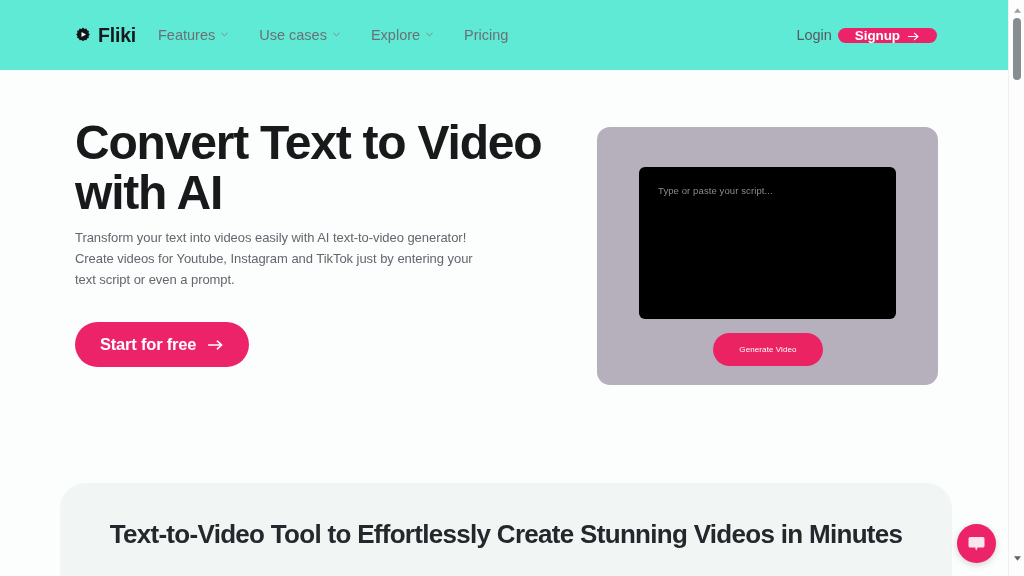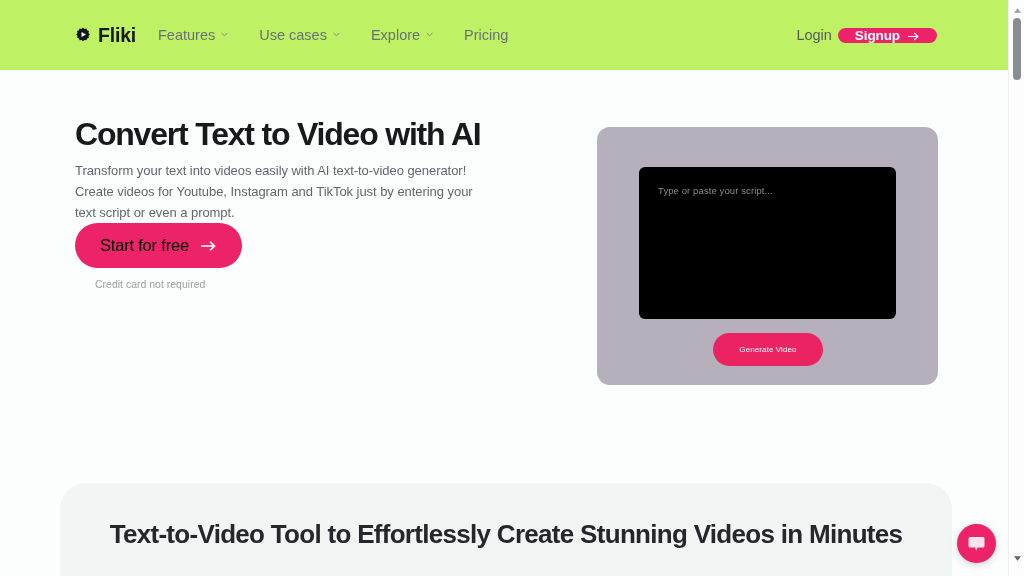--- a/index.html
+++ b/index.html
@@ -25,21 +25,21 @@
     background: #fcfdfd;
     overflow: hidden;
   }
 
   
   #header {
     position: absolute;
     left: 0; top: 0;
     width: 1008px;
     height: 70px;
-    background: #bef264;
+    background: #5eead4;
     display: flex;
     align-items: center;
   }
 
   .brand {
     position: absolute;
     left: 75px;
     display: flex;
     align-items: center;
     gap: 7px;
@@ -112,42 +112,43 @@
   .arrow-r { width: 13px; height: 11px; display: block; }
 
   
   #hero-left {
     position: absolute;
     left: 75px;
     top: 118px;
     width: 470px;
   }
   .hero-title {
-    font-size: 32px;
+    font-size: 48px;
     line-height: 1.05;
     font-weight: bold;
     color: #18191b;
     letter-spacing: -1.2px;
   }
   .hero-sub {
     margin-top: 8px;
     font-size: 13px;
     line-height: 1.62;
     color: #62676d;
     width: 412px;
     letter-spacing: -0.05px;
   }
   .cta-btn {
+    margin-top: 32px;
     background: #ec2369;
-    color: #000000;
+    color: #ffffff;
     border: none;
     border-radius: 999px;
     font-family: inherit;
     font-size: 16.5px;
-    font-weight: normal;
+    font-weight: bold;
     padding: 13px 25px;
     display: inline-flex;
     align-items: center;
     gap: 11px;
     cursor: pointer;
     letter-spacing: -0.2px;
   }
   .cta-arrow { width: 17px; height: 14px; display: block; }
   .cta-note {
     margin-top: 10px;
@@ -333,21 +334,20 @@
     <h1 class="hero-title">Convert Text to Video with AI</h1>
     <p class="hero-sub">Transform your text into videos easily with AI text-to-video generator! Create videos for Youtube, Instagram and TikTok just by entering your text script or even a prompt.</p>
     <button class="cta-btn">
       <span>Start for free</span>
       <span class="cta-arrow">
         <svg viewBox="0 0 18 14" width="17" height="14" aria-hidden="true">
           <path d="M1.8 7 H15.2 M11 3 L15.6 7 L11 11" fill="none" stroke="#ffffff" stroke-width="1.7" stroke-linecap="round" stroke-linejoin="round"></path>
         </svg>
       </span>
     </button>
-    <div class="cta-note">Credit card not required</div>
   </div>
 
   <div id="mockup">
     <div class="mock-textarea">
       <div class="mock-placeholder">Type or paste your script...</div>
     </div>
     <button class="mock-generate">Generate Video</button>
   </div>
 
   <div id="section-card">

